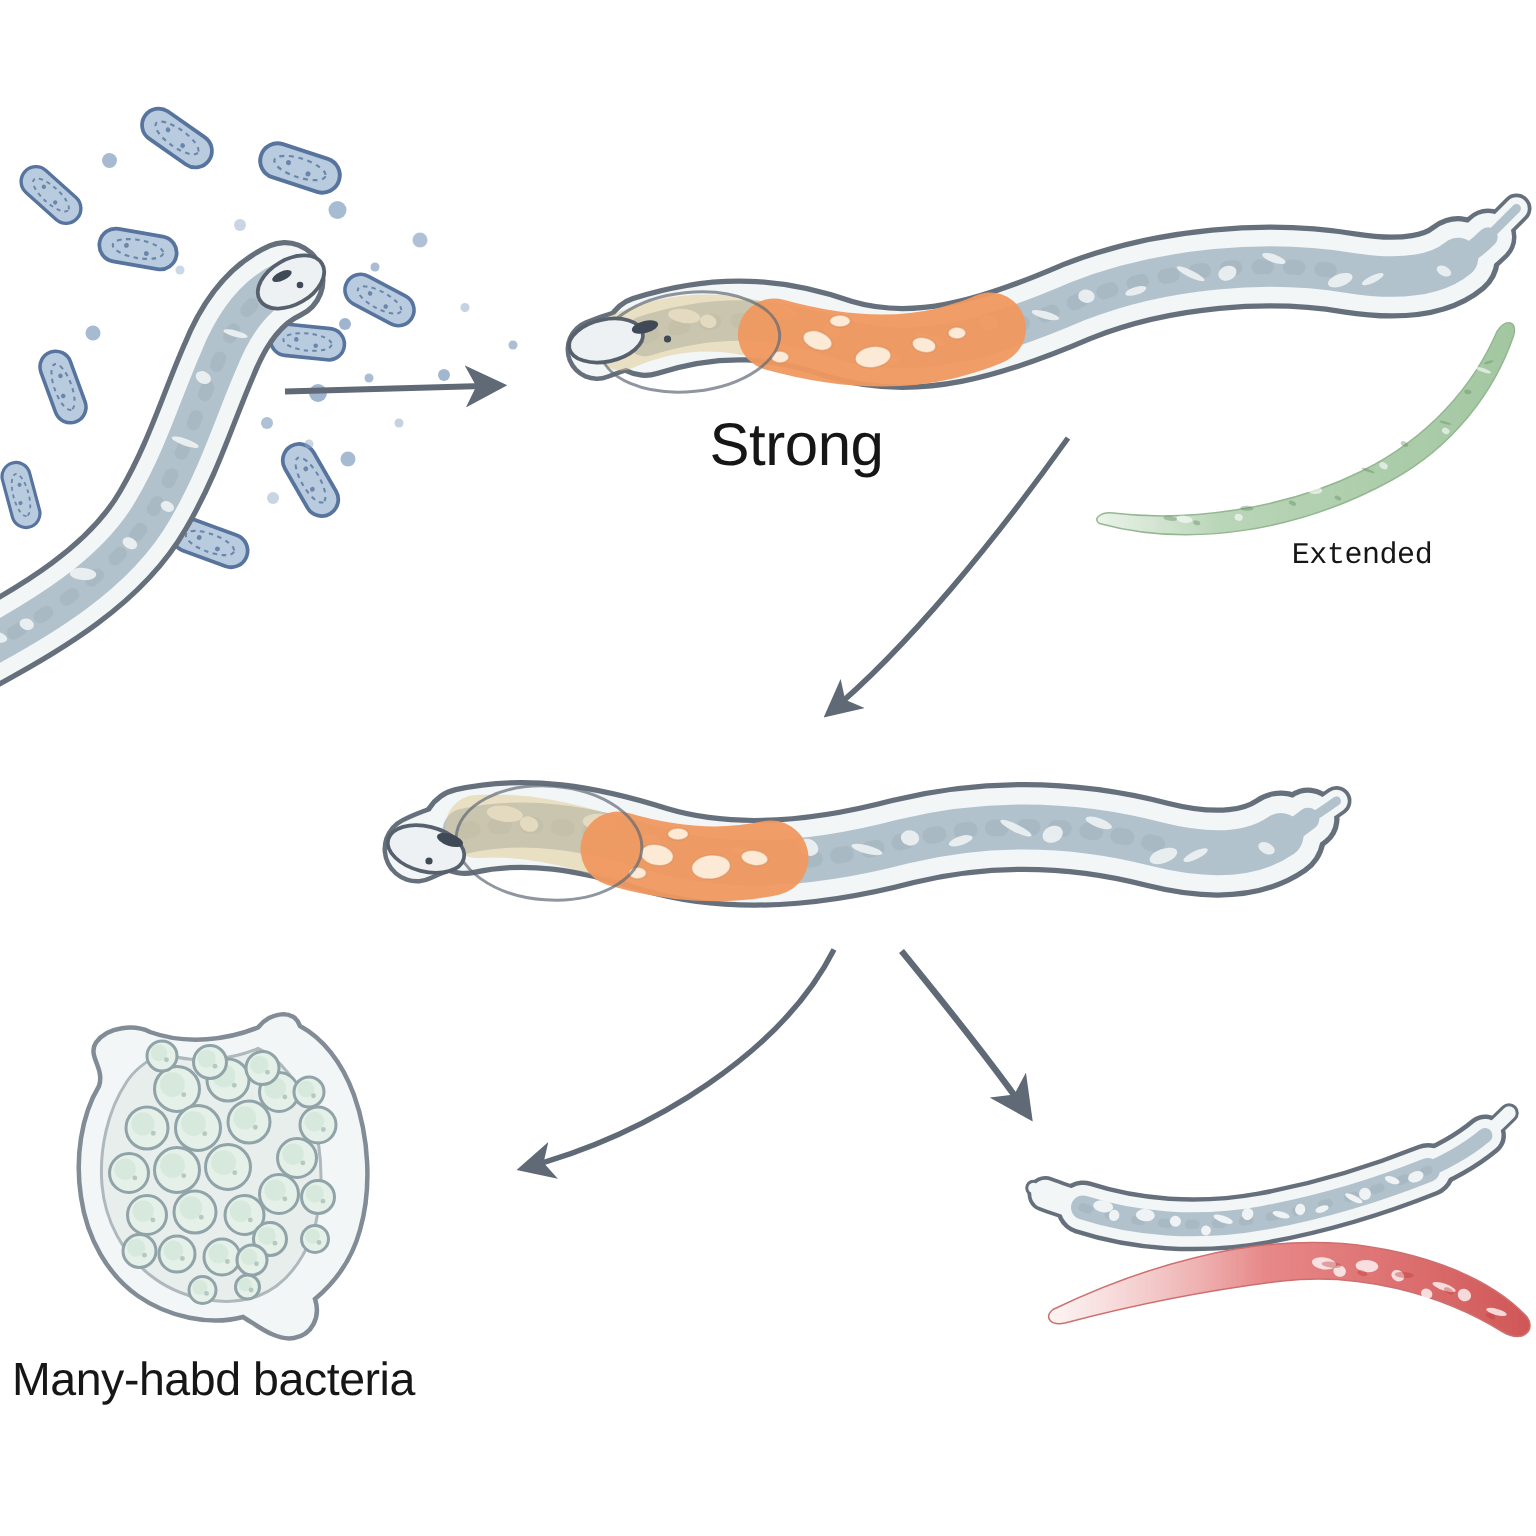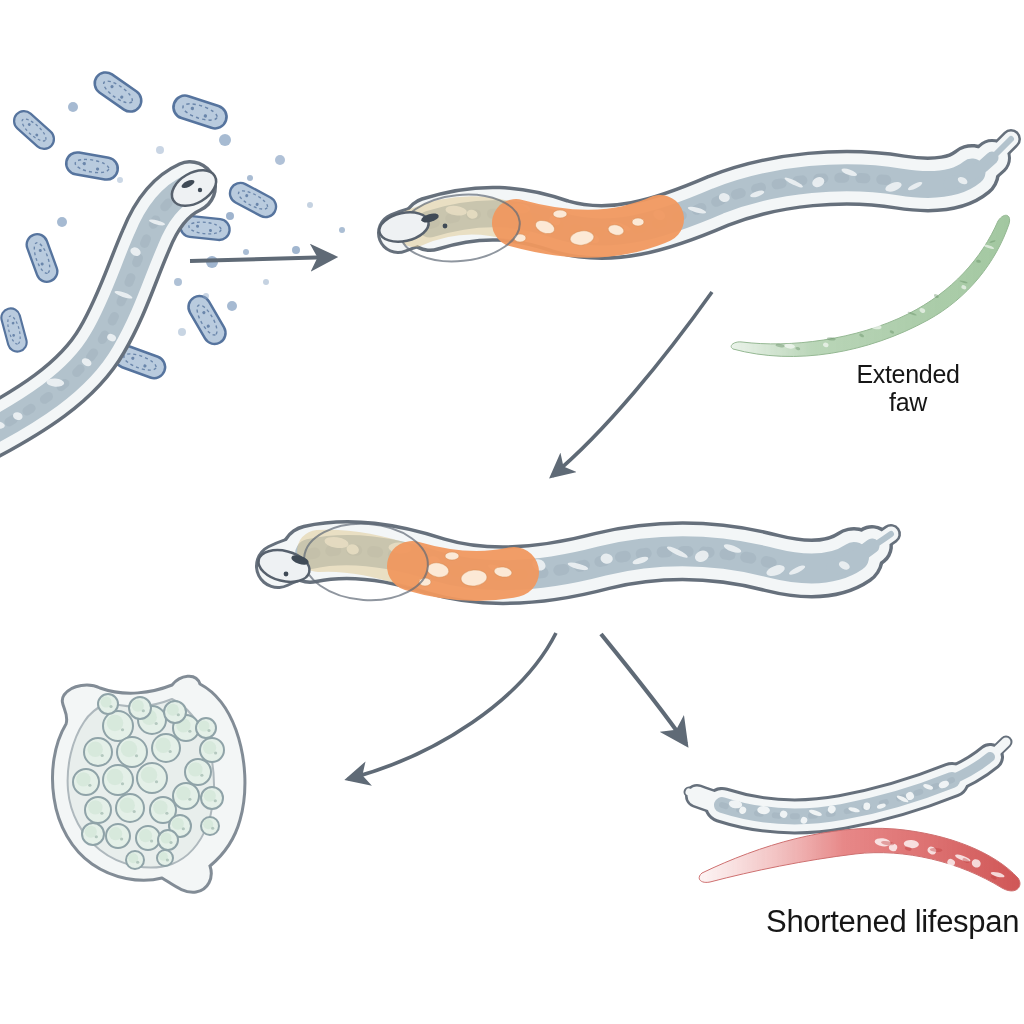--- a/index.html
+++ b/index.html
@@ -2,21 +2,21 @@
 <html><head>
 <meta charset="utf-8">
 <style>
   html,body{margin:0;padding:0;background:#fff;}
   #stage{position:relative;width:1024px;height:1024px;background:#ffffff;overflow:hidden;
          font-family:"Liberation Sans",sans-serif;}
   #art{position:absolute;left:0;top:0;}
   .lbl{position:absolute;color:#161616;font-weight:500;letter-spacing:-0.3px;white-space:nowrap;}
   .lbl .ln{display:block;}
   #lbl-strong{left:531px;top:277px;transform:translateX(-50%);font-size:40px;line-height:1.03;text-align:center;}
-  #lbl-extended{left:908px;top:360px;transform:translateX(-50%);font-size:25px;line-height:1.12;text-align:center;}
+  #lbl-extended{left:908px;top:360px;transform:translateX(-50%);font-size:20px;line-height:1.12;text-align:center;font-family:Liberation Mono, monospace;}
   #lbl-weak{left:300px;top:614px;font-size:35px;}
   #lbl-many{left:8px;top:902px;font-size:31px;}
   #lbl-short{left:766px;top:904px;font-size:31px;}
 </style>
 </head>
 <body>
 
 <div id="stage">
 <svg id="art" width="1024" height="1024" viewBox="0 0 1024 1024">
   <defs>
@@ -472,19 +472,19 @@
           <ellipse cx="887.7132970113016" cy="843.163696491385" rx="6.743166189495242" ry="2.0014259925170332" fill="rgba(190,60,60,.5)" opacity="0.8" transform="rotate(7.782130482519278 887.7132970113016 843.163696491385)"></ellipse>
           <ellipse cx="908.2086664640447" cy="848.7632691513427" rx="3.4826368853100576" ry="1.8867712794395628" fill="rgba(190,60,60,.5)" opacity="0.8" transform="rotate(16.710169718880934 908.2086664640447 848.7632691513427)"></ellipse>
           <ellipse cx="936.1520353399974" cy="849.9532420287042" rx="6.321405055619835" ry="2.038516079427791" fill="rgba(190,60,60,.5)" opacity="0.8" transform="rotate(3.7428740905306768 936.1520353399974 849.9532420287042)"></ellipse>
           <ellipse cx="965.9408172697658" cy="860.5598585836124" rx="3.693259958352428" ry="1.7996113874789446" fill="rgba(190,60,60,.5)" opacity="0.8" transform="rotate(28.91679047683283 965.9408172697658 860.5598585836124)"></ellipse>
           <ellipse cx="993.7745657186751" cy="877.448248518107" rx="3.269246700763688" ry="1.6794377554921083" fill="rgba(190,60,60,.5)" opacity="0.8" transform="rotate(25.07129962585168 993.7745657186751 877.448248518107)"></ellipse>
         </g>
   </g>
 </svg>
 
 <div class="lbl" id="lbl-strong">
+  <span class="ln">Strong</span>
 </div>
 <div class="lbl" id="lbl-extended">
   <span class="ln">Extended</span>
-  <span class="ln">faw</span>
 </div>
-<div class="lbl" id="lbl-short">Shortened lifespan</div>
+<div class="lbl" id="lbl-many">Many-habd bacteria</div>
 </div>
 
 </body></html>

